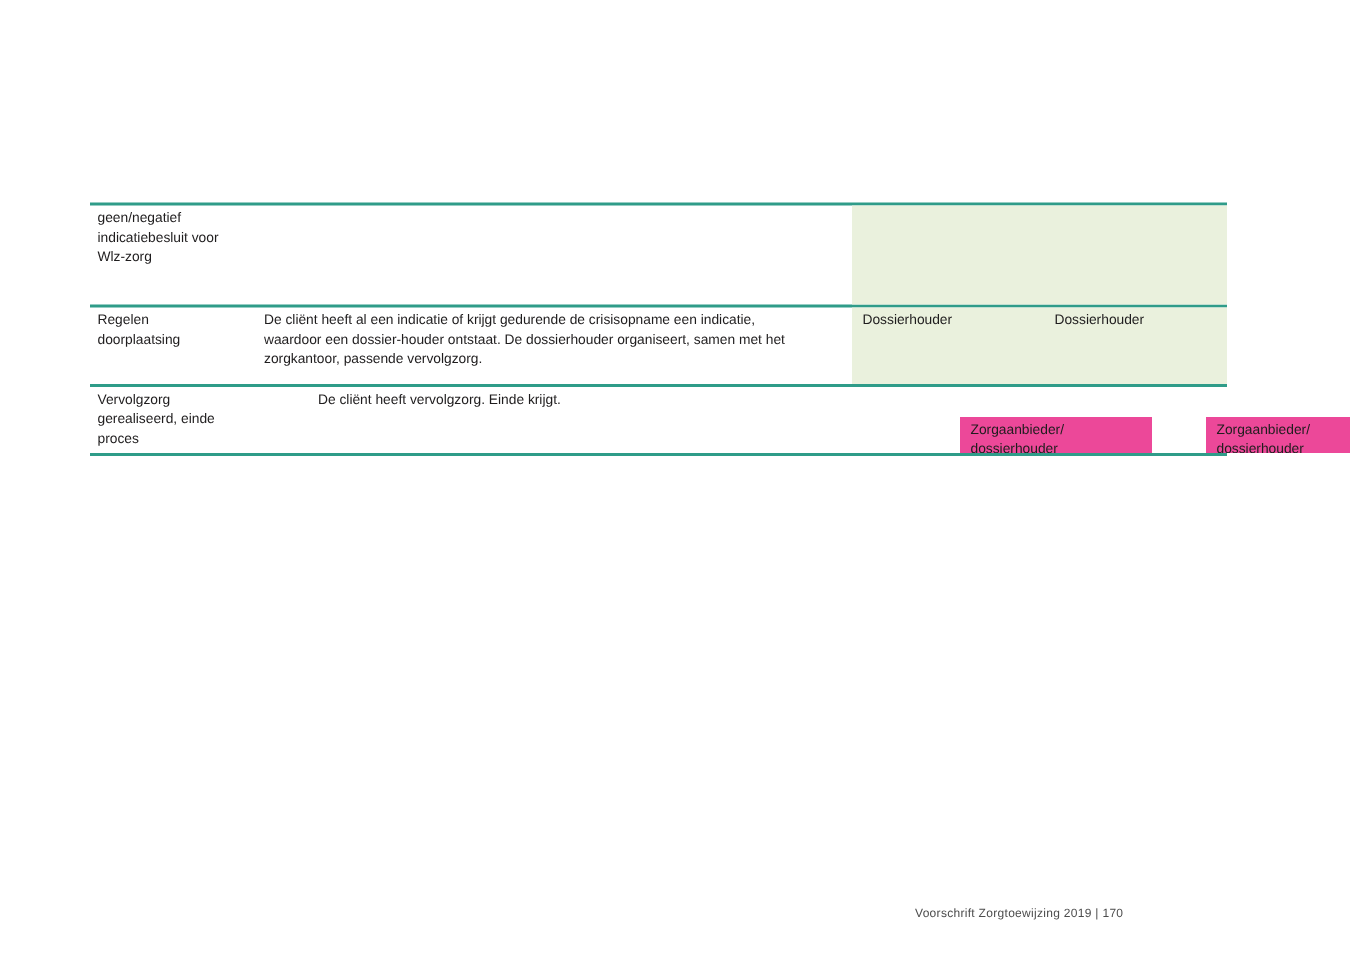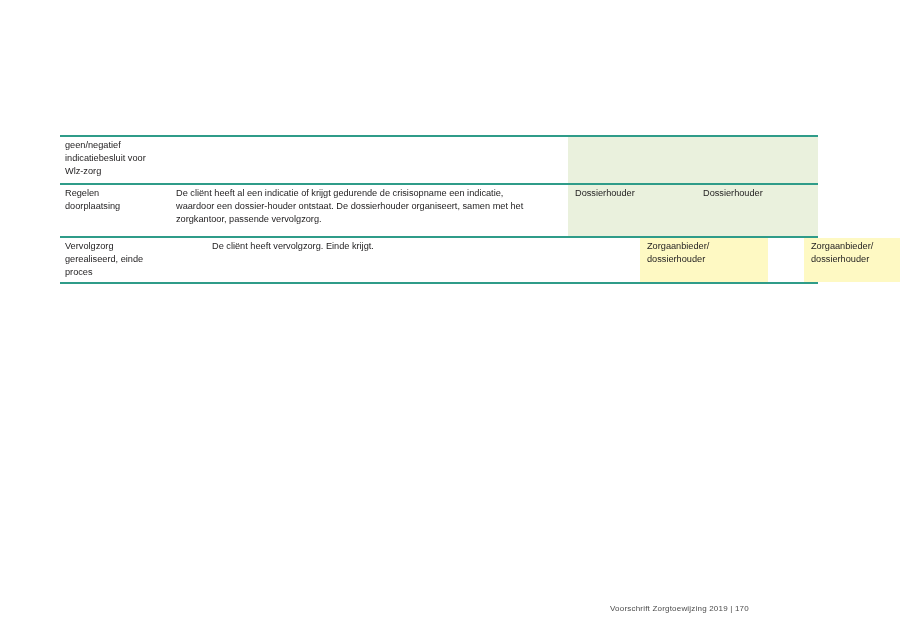--- a/index.html
+++ b/index.html
@@ -23,34 +23,34 @@
     width: 758px;
     border-bottom: 2px solid #2f9c89;
     font-size: 9.2px;
     line-height: 13px;
   }
   .trow {
     display: grid;
     grid-template-columns: 108px 400px 128px 122px;
     border-top: 2px solid #2f9c89;
   }
-  .trow.r1 { height: 48px; }
+  .trow.r1 { height: 68px; }
   .trow.r2 { height: 53px; }
   .trow.r3 { height: 46px; gap: 36px; }
   .cell {
     white-space: pre-line;
     padding-top: 2px;
     overflow: hidden;
   }
   .cell.c1 { padding-left: 5px; padding-right: 4px; }
   .cell.c2 { padding-left: 8px; padding-right: 20px; }
   .cell.c3 { padding-left: 7px; padding-right: 4px; }
   .cell.c4 { padding-left: 7px; padding-right: 4px; }
   .bg-light { background: #eaf1dd; }
-  .bg-bright { background: #fef9c3; }
+  .bg-bright { background: #ec4899; margin-top: 20px; }
   .page-footer {
     position: absolute;
     left: 610px;
     top: 603px;
     font-size: 8px;
     line-height: 12px;
     color: #4c4c4c;
     letter-spacing: 0.2px;
   }
 </style>

